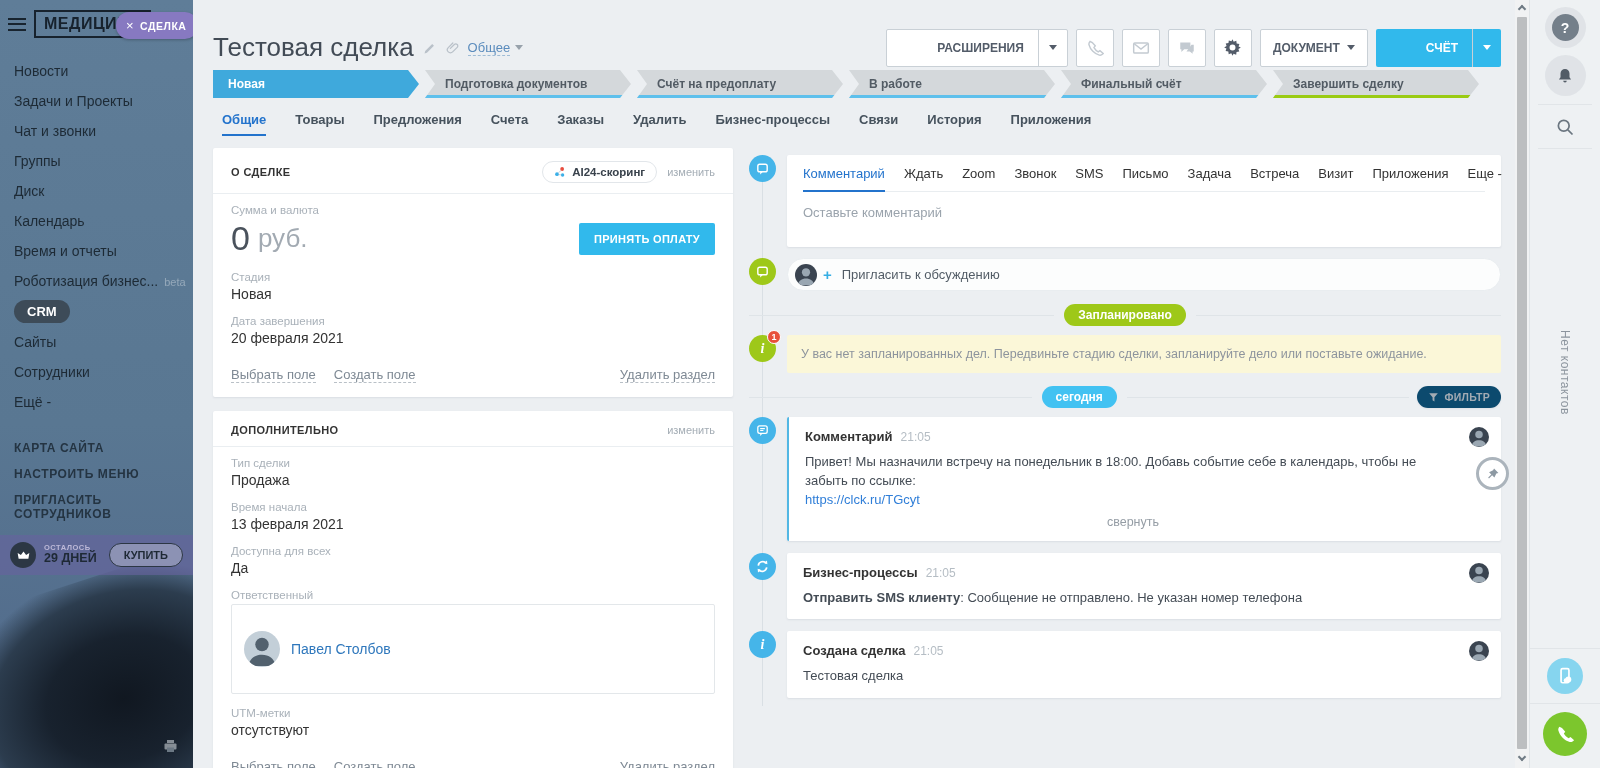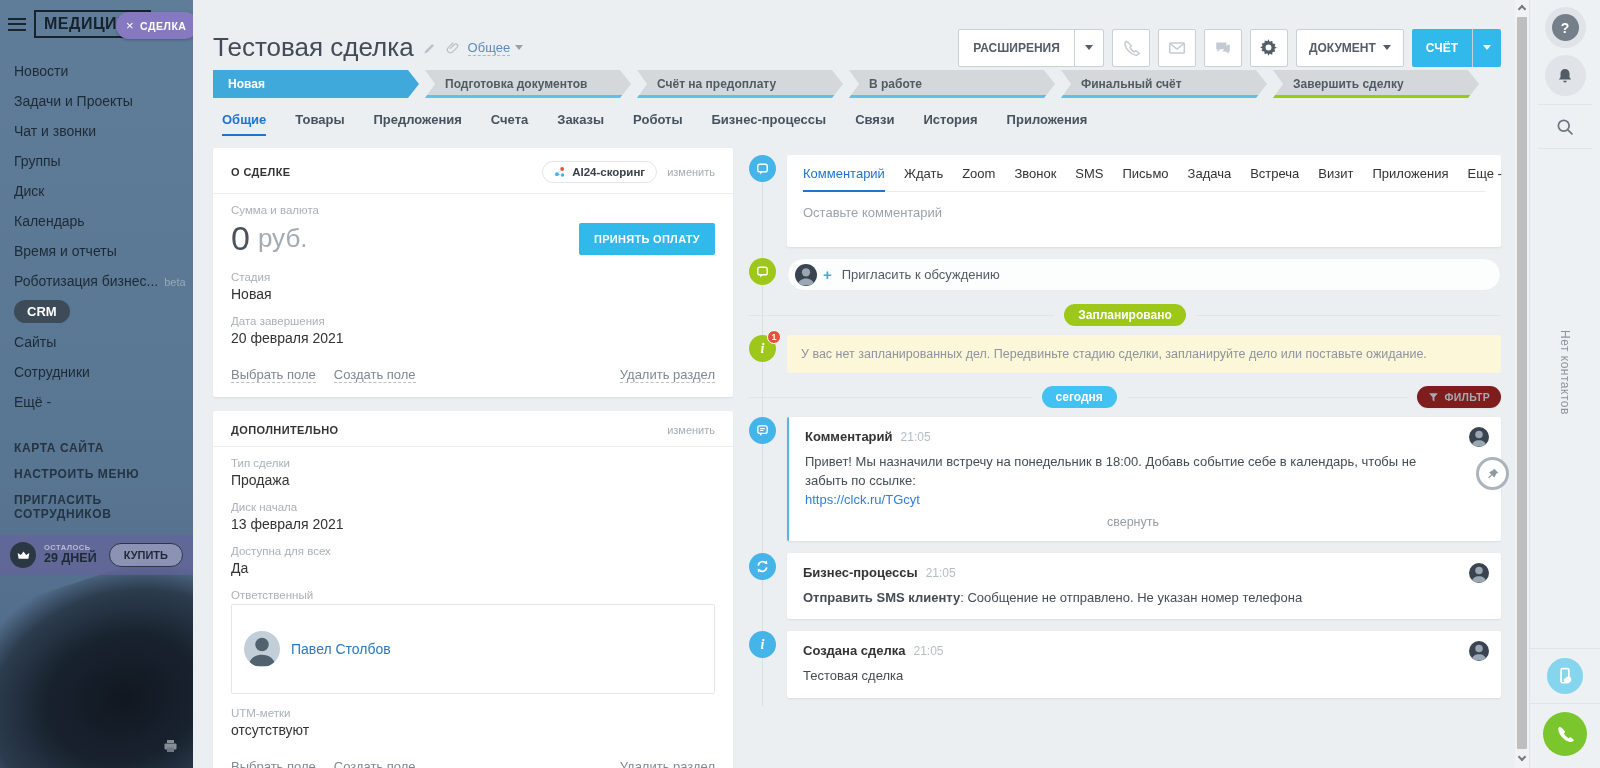--- a/index.html
+++ b/index.html
@@ -42,21 +42,21 @@
 
   
   .main { flex:1 1 auto; min-width:0; padding:0 14px 0 20px; position:relative;margin-top:20px; }
   .topbar { display:flex; align-items:center; padding-top:9px; height:46px; }
   .page-title { font-size:26px; color:#424b56; font-weight:normal; }
   .t-ico { margin-left:9px; cursor:pointer; display:inline-flex; }
   .cat-link { margin-left:8px; font-size:13px; color:#5b8cbd; border-bottom:1px dashed #9fbcd6; cursor:pointer; }
   .caret { display:inline-block; width:0; height:0; border-left:4px solid transparent; border-right:4px solid transparent; border-top:5px solid #98a2ab; margin-left:5px; }
   .top-actions { margin-left:auto; display:flex; align-items:center; gap:8px; }
   .btn { height:38px; background:#fff; border:1px solid #c9d0d6; border-radius:2px; display:flex;
-    align-items:center; font-size:12px; font-weight:bold; color:#535c69; cursor:pointer; font-family:inherit; }
+    align-items:center; font-size:12px; font-weight:bold; color:#535c69; cursor:pointer; font-family:inherit;padding-left:36px; }
   .btn.split .seg { padding:0 14px; display:flex; align-items:center; height:100%; }
   .btn.split .seg.arr { border-left:1px solid #c9d0d6; padding:0 10px; }
   .icon-btn { width:38px; height:38px; background:#fff; border:1px solid #c9d0d6; border-radius:2px;
     display:flex; align-items:center; justify-content:center; cursor:pointer; }
   .btn-doc { padding:0 12px; gap:7px; }
   .btn-invoice { background:var(--accent-blue,#31b9ec); border:none; color:#fff; }
   .btn-invoice .seg { padding:0 16px; height:100%; display:flex; align-items:center; }
   .btn-invoice .seg.arr { border-left:1px solid rgba(255,255,255,.45); padding:0 10px; }
   .btn-invoice .caret { border-top-color:#fff; margin-left:0; }
   .btn-doc .caret { margin-left:0; }
@@ -121,21 +121,21 @@
   .invite-row { margin-top:11px; }
   .invite-field { flex:1; margin-left:11px; background:#fcfdfd; border:1px solid #e9edf0; border-radius:17px;
     height:33px; display:flex; align-items:center; padding:0 12px 0 7px; gap:6px; cursor:pointer; }
   .invite-plus { color:#35aee4; font-size:15px; font-weight:bold; margin-right:4px; }
   .invite-label { font-size:13px; color:#525c66; }
   .divider-row { display:flex; align-items:center; margin:13px 0 9px 0; position:relative; }
   .divider-row .line { flex:1; height:1px; background:#dfe4e8; }
   .badge-pill { margin:0 10px; border-radius:12px; padding:4px 14px; font-size:12px; font-weight:bold; color:#fff; white-space:nowrap; }
   .badge-pill.green { background:var(--green-badge,#a2c917); }
   .badge-pill.blue { background:var(--today-blue,#42c2f2); }
-  .filter-chip { margin-left:8px; background:#7f1d1d; border-radius:14px; padding:5px 11px; display:flex; align-items:center; gap:5px;
+  .filter-chip { margin-left:8px; background:#0c4a6e; border-radius:14px; padding:5px 11px; display:flex; align-items:center; gap:5px;
     font-size:10.5px; font-weight:bold; color:#a3abb3; letter-spacing:.3px; cursor:pointer; box-shadow:0 1px 2px rgba(60,80,100,.08); }
   .alert-row { margin-top:2px; }
   .alert-box { flex:1; margin-left:11px; background:var(--alert-yellow-bg,#fbf7d8); border-radius:2px;
     padding:12px 14px; font-size:12.5px; color:#8d949d; }
   .num-badge { position:absolute; top:-5px; right:-5px; background:#e8503a; color:#fff; border-radius:50%;
     width:14px; height:14px; font-size:9px; font-weight:bold; display:flex; align-items:center; justify-content:center; border:1px solid #fff; }
   .entry-card { background:#fff; border-radius:2px; box-shadow:0 1px 2px rgba(60,80,100,.10);
     padding:12px 40px 12px 16px; position:relative; }
   .entry-card.accent { border-left:2px solid #52b7e4; }
   .e-head { display:flex; align-items:baseline; gap:8px; }
@@ -302,21 +302,21 @@
           <span>Завершить сделку</span>
         </div>
     </div>
 
     <div class="tabs">
       <span class="tab active">Общие</span>
       <span class="tab">Товары</span>
       <span class="tab">Предложения</span>
       <span class="tab">Счета</span>
       <span class="tab">Заказы</span>
-      <span class="tab">Роботы</span>
+      <span class="tab">Удалить</span>
       <span class="tab">Бизнес-процессы</span>
       <span class="tab">Связи</span>
       <span class="tab">История</span>
       <span class="tab">Приложения</span>
     </div>
 
     <div class="content">
 
       <div class="left-col">
 
@@ -367,21 +367,21 @@
             <span class="head-right">
               <span class="edit-link">изменить</span>
             </span>
           </div>
           <div class="card-body">
             <div class="field">
               <div class="f-label">Тип сделки</div>
               <div class="f-value">Продажа</div>
             </div>
             <div class="field">
-              <div class="f-label">Диск начала</div>
+              <div class="f-label">Время начала</div>
               <div class="f-value">13 февраля 2021</div>
             </div>
             <div class="field">
               <div class="f-label">Доступна для всех</div>
               <div class="f-value">Да</div>
             </div>
             <div class="field">
               <div class="f-label">Ответственный</div>
               <div class="resp-box">
                 <span class="avatar" style="width:36px;height:36px">

